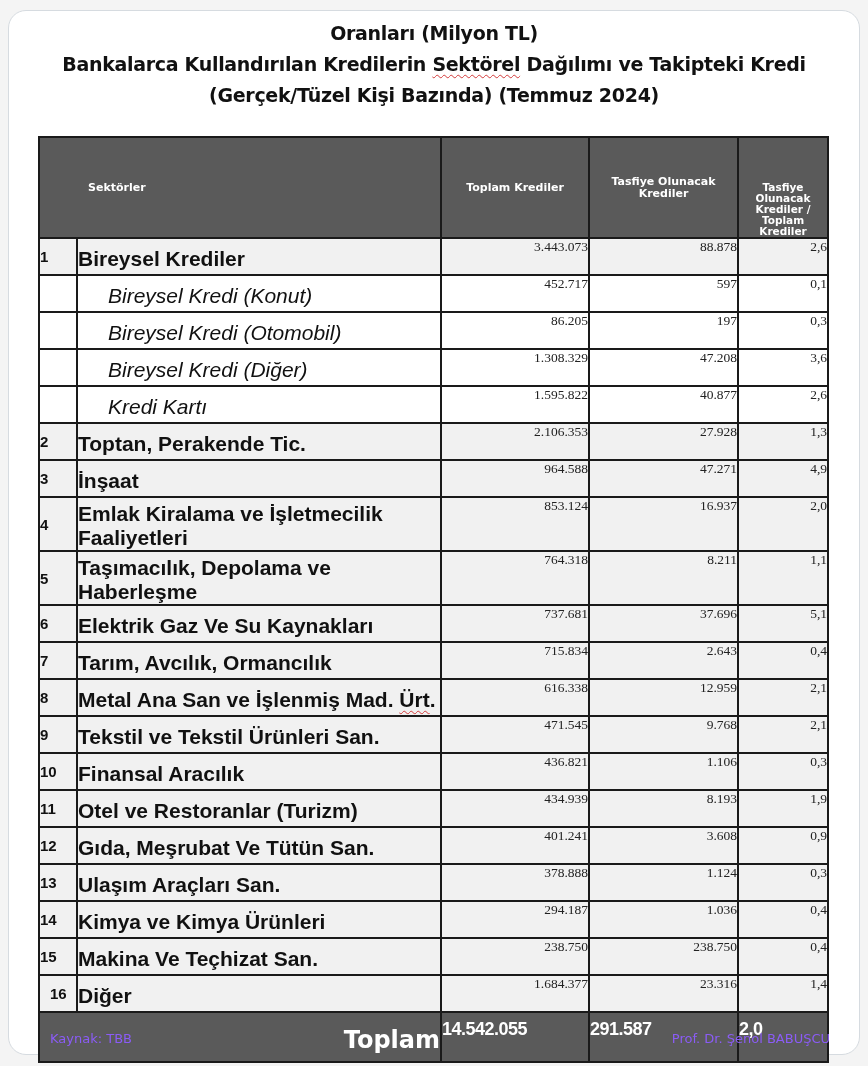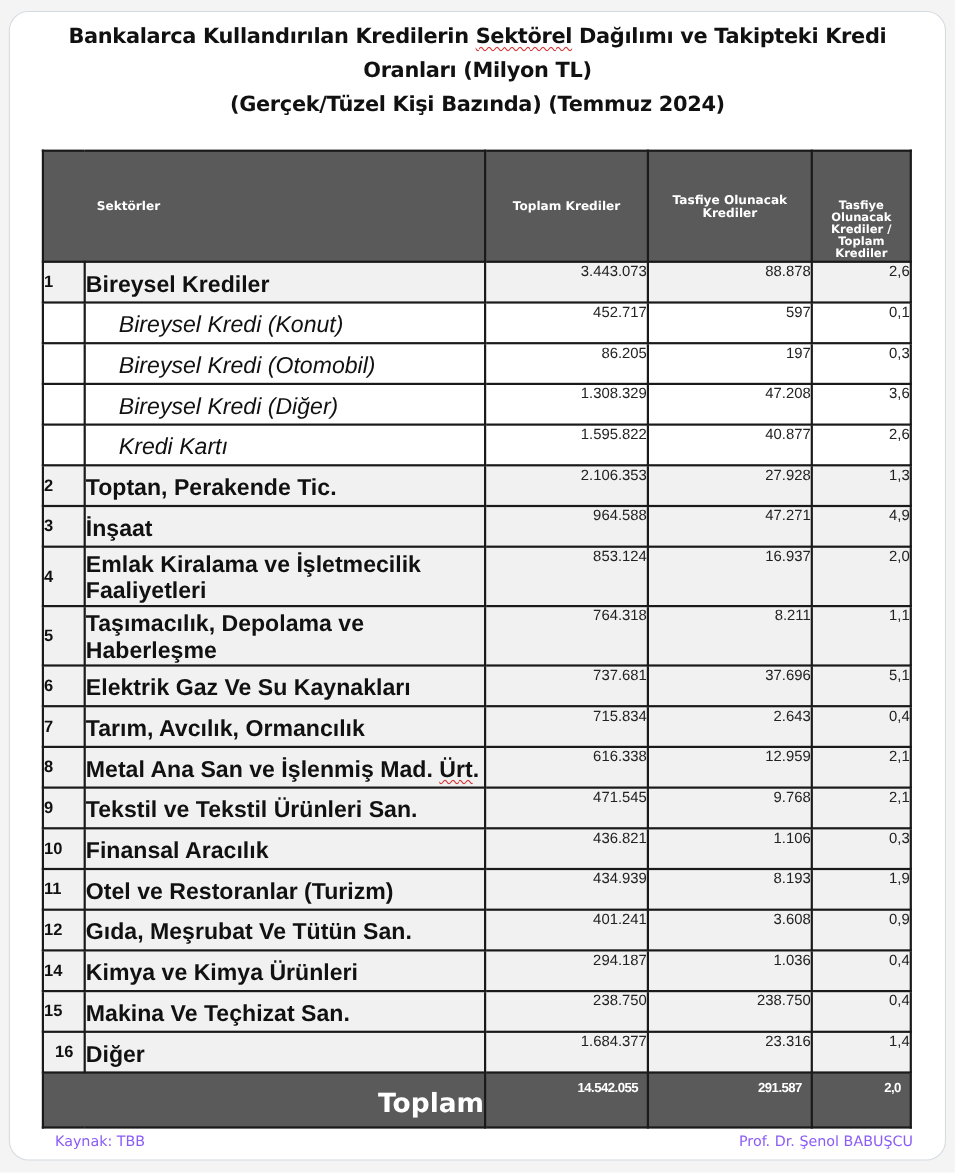--- a/index.html
+++ b/index.html
@@ -38,49 +38,49 @@
   thead th.rat { font-size: 10.5px; line-height: 11px; }
   tbody tr { height: 37px; }
   tbody tr.main { background: #f1f1f1; }
   tbody tr.sub { background: #ffffff; }
   td.num { font-weight: bold; font-size: 15px; padding-left: 6px; vertical-align: middle; }
   td.num.pad { padding-left: 10px; }
   td.sec { font-size: 21px; padding-left: 7px; vertical-align: middle; }
   tr.main td.sec { font-weight: bold; padding-top: 4px; }
   tr.sub td.sec { font-style: italic; padding-left: 30px; padding-top: 4px; }
   td.val {
-    font-family: Liberation Sans, sans-serif; font-size: 13.5px; text-align: right;
+    font-family: Liberation Serif, serif; font-size: 13.5px; text-align: right;
     padding-right: 5px; vertical-align: top; padding-top: 6px; color: #222;
   }
   .wavy { text-decoration: underline wavy #d23a3a; text-underline-offset: 3px; text-decoration-thickness: 1px; }
   tr.total { height: 50px; background: #5a5a5a; color: #fff; }
   tr.total td.label {
     font-family: "DejaVu Sans", sans-serif; font-weight: bold; font-size: 24px;
     padding-left: 38px; vertical-align: middle; padding-top: 6px; text-align: right;
   }
   tr.total td.tval {
-    font-family: "Liberation Sans", sans-serif; font-weight: bold; font-size: 12px;
-    text-align: right; padding-right: 8px; vertical-align: top; padding-top: 6px;
+    font-family: "Liberation Sans", sans-serif; font-weight: bold; font-size: 18px;
+    padding-right: 8px; vertical-align: top; padding-top: 6px;
     letter-spacing: -0.5px;
   }
   .footer {
     position: absolute; top: 1031px; font-family: "DejaVu Sans", sans-serif;
     font-size: 13px; color: #8b5cf6;
   }
   .footer.left { left: 50px; }
   .footer.right { right: 38px; }
 </style>
 </head>
 <body>
 
 <div class="card"></div>
 
 <div class="title">
+  <div>Oranları (Milyon TL)</div>
   <div><span>Bankalarca Kullandırılan Kredilerin </span><span class="squiggle">Sektörel</span><span> Dağılımı ve Takipteki Kredi</span></div>
-  <div>Oranları (Milyon TL)</div>
   <div>(Gerçek/Tüzel Kişi Bazında) (Temmuz 2024)</div>
 </div>
 
 <table class="data">
   <colgroup>
     <col class="c-num">
       <col class="c-sec">
       <col class="c-tot">
       <col class="c-tas">
       <col class="c-rat">
@@ -200,20 +200,27 @@
         <td class="val"><span>1,9</span></td>
       </tr>
       <tr class="main">
         <td class="num"><span>12</span></td>
         <td class="sec"><span>Gıda, Meşrubat Ve Tütün San.</span></td>
         <td class="val"><span>401.241</span></td>
         <td class="val"><span>3.608</span></td>
         <td class="val"><span>0,9</span></td>
       </tr>
       <tr class="main">
+        <td class="num"><span>13</span></td>
+        <td class="sec"><span>Ulaşım Araçları San.</span></td>
+        <td class="val"><span>378.888</span></td>
+        <td class="val"><span>1.124</span></td>
+        <td class="val"><span>0,3</span></td>
+      </tr>
+      <tr class="main">
         <td class="num"><span>14</span></td>
         <td class="sec"><span>Kimya ve Kimya Ürünleri</span></td>
         <td class="val"><span>294.187</span></td>
         <td class="val"><span>1.036</span></td>
         <td class="val"><span>0,4</span></td>
       </tr>
       <tr class="main">
         <td class="num"><span>15</span></td>
         <td class="sec"><span>Makina Ve Teçhizat San.</span></td>
         <td class="val"><span>238.750</span></td>

